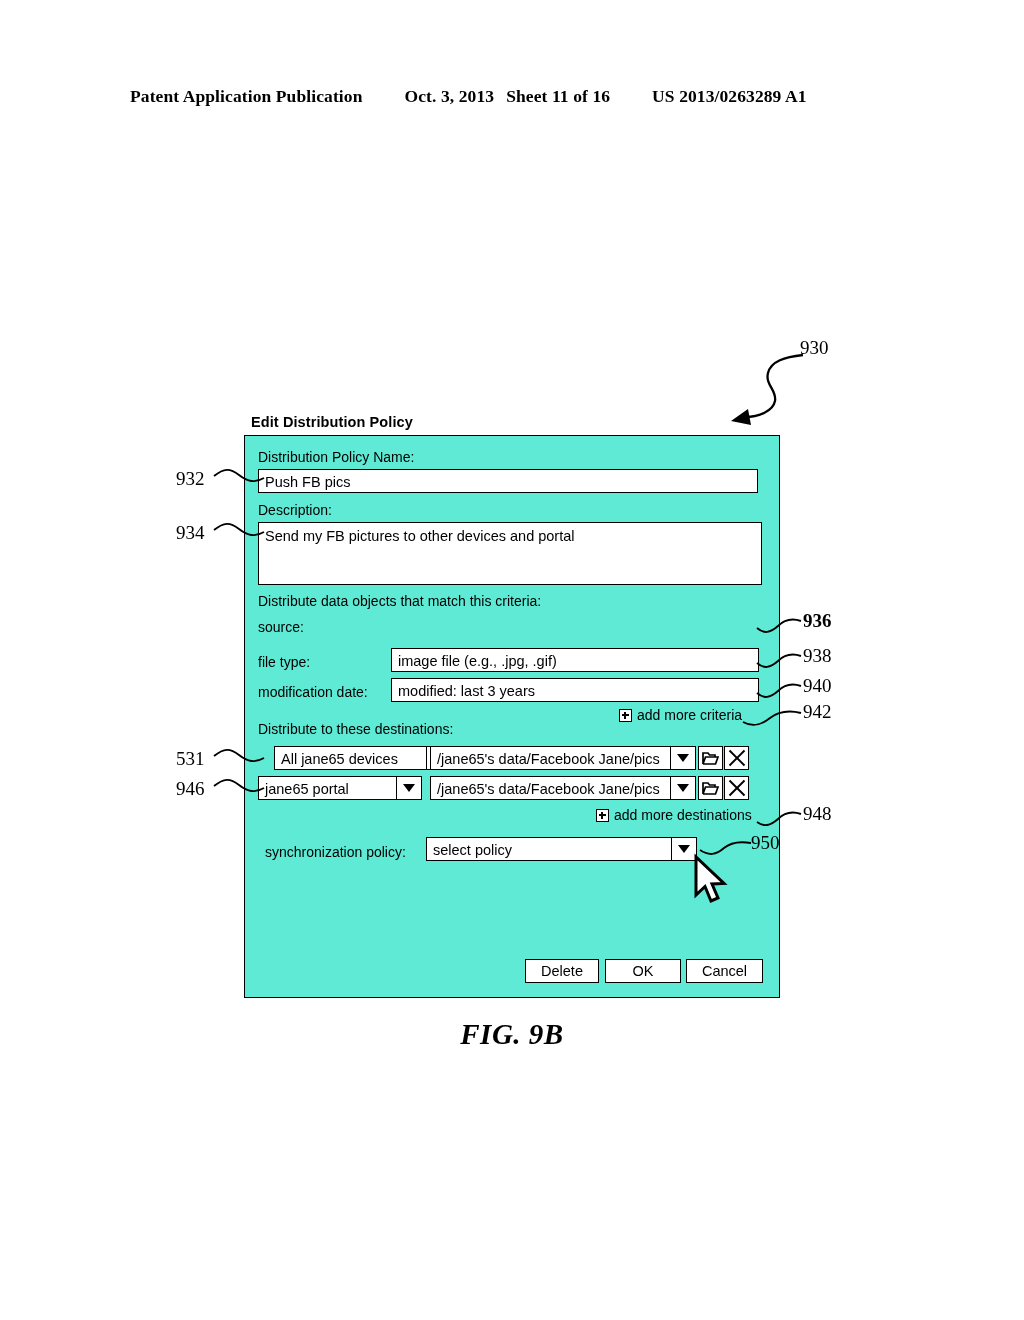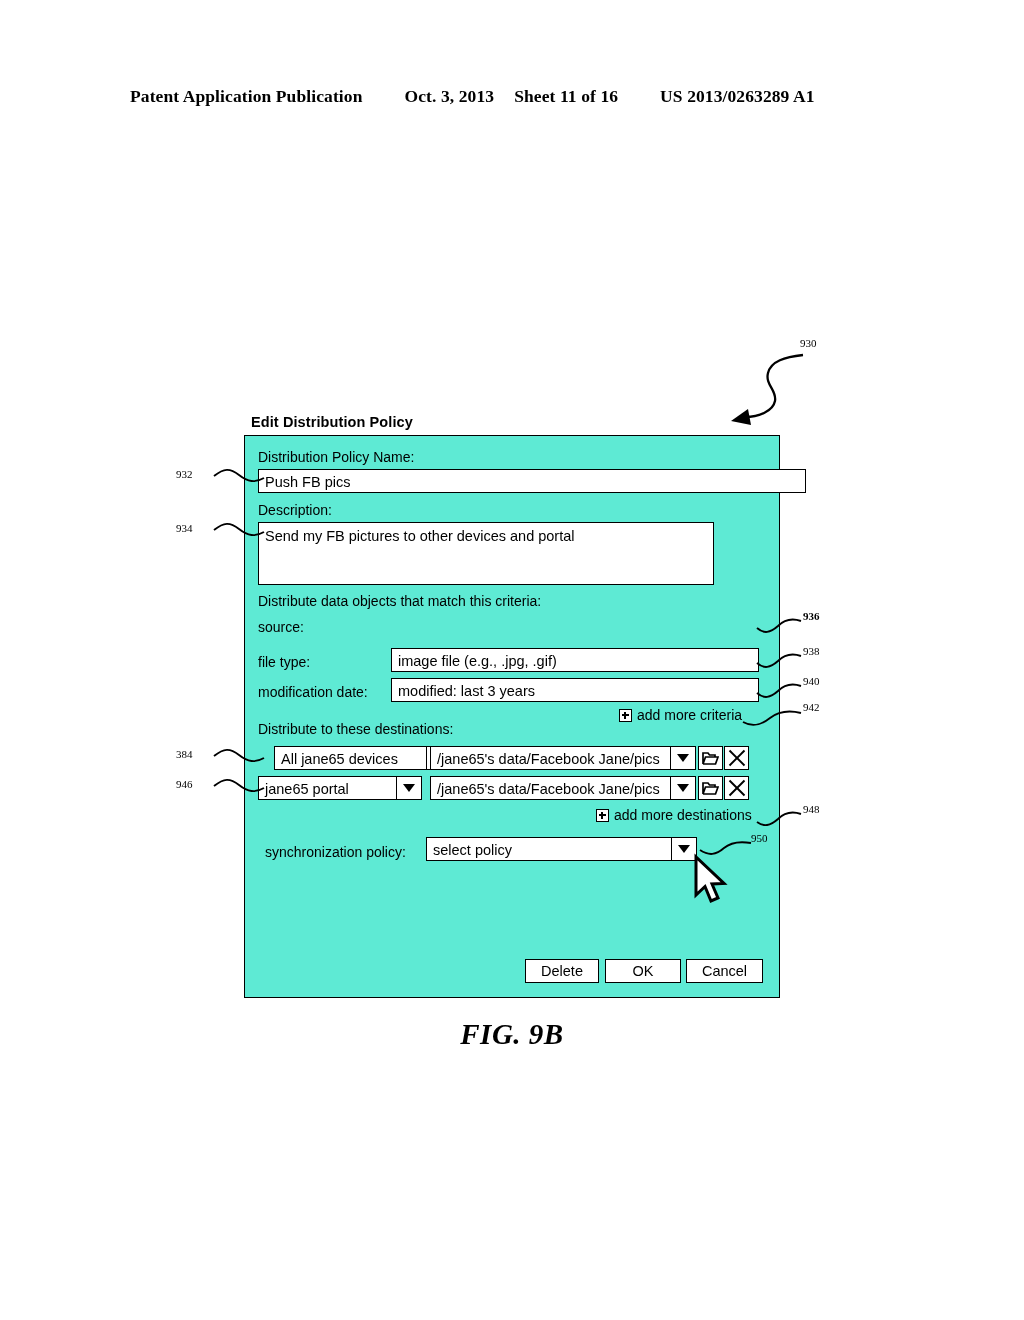--- a/index.html
+++ b/index.html
@@ -26,21 +26,21 @@
     font-family: "Liberation Serif", serif;
     font-weight: bold;
     font-size: 17.5px;
     letter-spacing: 0.1px;
     white-space: nowrap;
     display: flex;
     align-items: baseline;
   }
   .hdr-pub { }
   .hdr-date { margin-left: 42px; }
-  .hdr-sheet { margin-left: 20px; text-align: center; }
+  .hdr-sheet { margin-left: 12px; text-align: center; }
   .hdr-num { margin-left: 42px; }
 
   
   .fig-caption {
     position: absolute;
     top: 1018px;
     left: 0;
     width: 1024px;
     text-align: center;
     font-family: "Liberation Serif", serif;
@@ -212,21 +212,21 @@
     display: flex;
     align-items: center;
     justify-content: center;
     font-size: 14.5px;
     color: #000;
   }
 
   
   .refnum {
     position: absolute;
-    font-size: 11px;
+    font-size: 19px;
     font-family: "Liberation Serif", serif;
     color: #000;
     white-space: nowrap;
   }
 
   .leader, .cursor-svg, .arrow930 {
     position: absolute;
     overflow: visible;
   }
 </style>
@@ -244,24 +244,24 @@
   <path d="M88,20 C70,22 56,26 53,38 C50,50 62,55 60,66 C58,76 44,82 30,82" fill="none" stroke="#000" stroke-width="2.3"></path>
   <polygon points="33,74 16,86 36,90" fill="#000"></polygon>
 </svg>
 <div class="refnum" style="left:800px; top:337px;">930</div>
 
 <div class="dialog-title">Edit Distribution Policy</div>
 
 <div class="dialog">
 
   <div class="label" style="left:13px; top:13px;">Distribution Policy Name:</div>
-  <div class="field" style="left:13px; top:33px; width:548px; height:24px;">Push FB pics</div>
+  <div class="field" style="left:13px; top:33px; width:500px; height:24px;">Push FB pics</div>
 
   <div class="label" style="left:13px; top:66px;">Description:</div>
-  <div class="field textarea" style="left:13px; top:86px; width:456px; height:63px;">Send my FB pictures to other devices and portal</div>
+  <div class="field textarea" style="left:13px; top:86px; width:504px; height:63px;">Send my FB pictures to other devices and portal</div>
 
   <div class="label" style="left:13px; top:157px;">Distribute data objects that match this criteria:</div>
 
   <div class="label" style="left:13px; top:183px;">source:</div>
 
   <div class="label" style="left:13px; top:218px;">file type:</div>
   <div class="field" style="left:146px; top:212px; width:368px; height:24px;">image file (e.g., .jpg, .gif)</div>
 
   <div class="label" style="left:13px; top:248px;">modification date:</div>
   <div class="field" style="left:146px; top:242px; width:368px; height:24px;">modified: last 3 years</div>
@@ -347,21 +347,21 @@
 <div class="refnum" style="left:176px; top:468px;">932</div>
 <svg class="leader" style="left:212px; top:462px;" width="54" height="30" viewBox="0 0 54 30">
   <path d="M2,14 C12,6 18,6 27,13 C36,20 43,21 52,16" fill="none" stroke="#000" stroke-width="1.9"></path>
 </svg>
 
 <div class="refnum" style="left:176px; top:522px;">934</div>
 <svg class="leader" style="left:212px; top:516px;" width="54" height="30" viewBox="0 0 54 30">
   <path d="M2,14 C12,6 18,6 27,13 C36,20 43,21 52,16" fill="none" stroke="#000" stroke-width="1.9"></path>
 </svg>
 
-<div class="refnum" style="left:176px; top:748px;">384</div>
+<div class="refnum" style="left:176px; top:748px;">531</div>
 <svg class="leader" style="left:212px; top:742px;" width="54" height="30" viewBox="0 0 54 30">
   <path d="M2,14 C12,6 18,6 27,13 C36,20 43,21 52,16" fill="none" stroke="#000" stroke-width="1.9"></path>
 </svg>
 
 <div class="refnum" style="left:176px; top:778px;">946</div>
 <svg class="leader" style="left:212px; top:772px;" width="54" height="30" viewBox="0 0 54 30">
   <path d="M2,14 C12,6 18,6 27,13 C36,20 43,21 52,16" fill="none" stroke="#000" stroke-width="1.9"></path>
 </svg>
 
 <svg class="leader" style="left:756px; top:608px;" width="48" height="30" viewBox="0 0 48 30">

